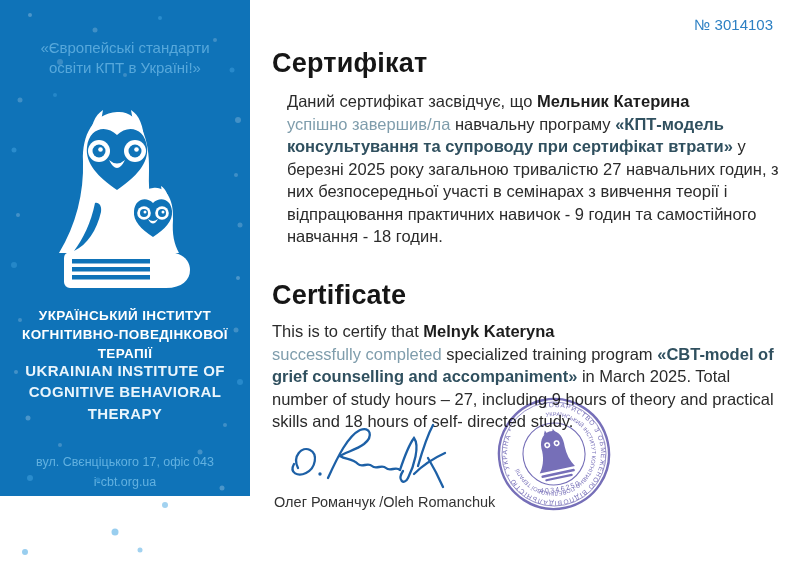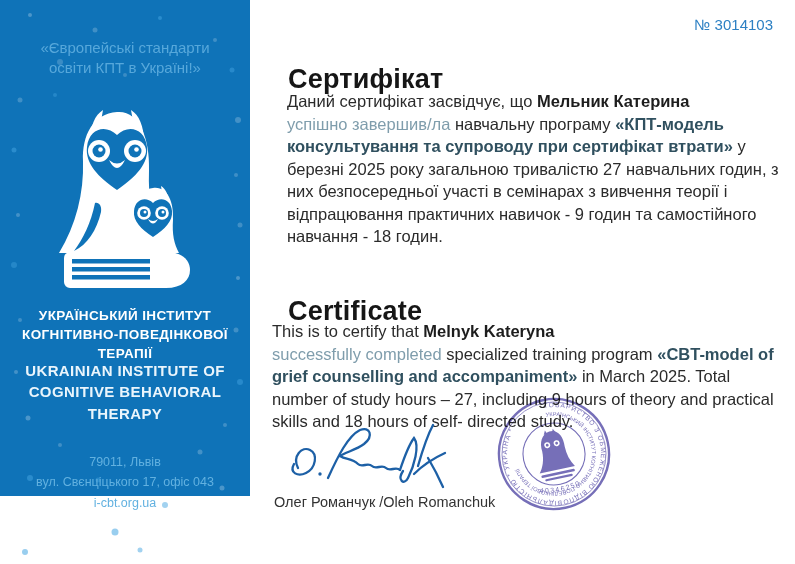--- a/index.html
+++ b/index.html
@@ -34,21 +34,21 @@
     position:absolute;top:452px;left:10px;width:230px;text-align:center;
     color:var(--address-blue,#62b1e0);font-size:12.5px;line-height:1.62;
   }
   
   .main{position:absolute;left:250px;top:0;right:0;bottom:0;}
   .cert-number{
     position:absolute;top:16px;right:22px;font-size:15px;
     color:var(--accent-blue,#2d80c3);
   }
   .sec-title{
-    position:absolute;left:22px;margin:16px;font-size:27px;font-weight:bold;
+    position:absolute;left:22px;margin:0;font-size:27px;font-weight:bold;
     color:#161616;letter-spacing:.2px;
   }
   .ua-title{top:48px;}
   .en-title{top:280px;}
   .body-text{
     position:absolute;left:22px;width:507px;margin:0;
     font-size:16.5px;line-height:22.5px;color:#2b2b2b;
   }
   .ua-body{top:90px;margin-left:15px;}
   .en-body{top:320px;}
@@ -146,21 +146,20 @@
         <circle class="blue" cx="130" cy="107" r="4"></circle>
       <circle class="white" cx="113" cy="106" r="1.5"></circle>
         <circle class="white" cx="131" cy="106" r="1.5"></circle>
       <path class="white" d="M116,113 Q121,122 126,113 Q121,117 116,113 Z"></path>
     </svg>
 
     <div class="inst-ua">УКРАЇНСЬКИЙ ІНСТИТУТ КОГНІТИВНО-ПОВЕДІНКОВОЇ ТЕРАПІЇ</div>
     <div class="inst-en">UKRAINIAN INSTITUTE OF COGNITIVE BEHAVIORAL THERAPY</div>
 
     <div class="address">
-      <div>79011, Львів</div>
       <div>вул. Свєнціцького 17, офіс 043</div>
       <div>i-cbt.org.ua</div>
     </div>
   </aside>
 
   <main class="main">
     <div class="cert-number">№ 3014103</div>
 
     <h1 class="sec-title ua-title">Сертифікат</h1>
     <p class="body-text ua-body">

